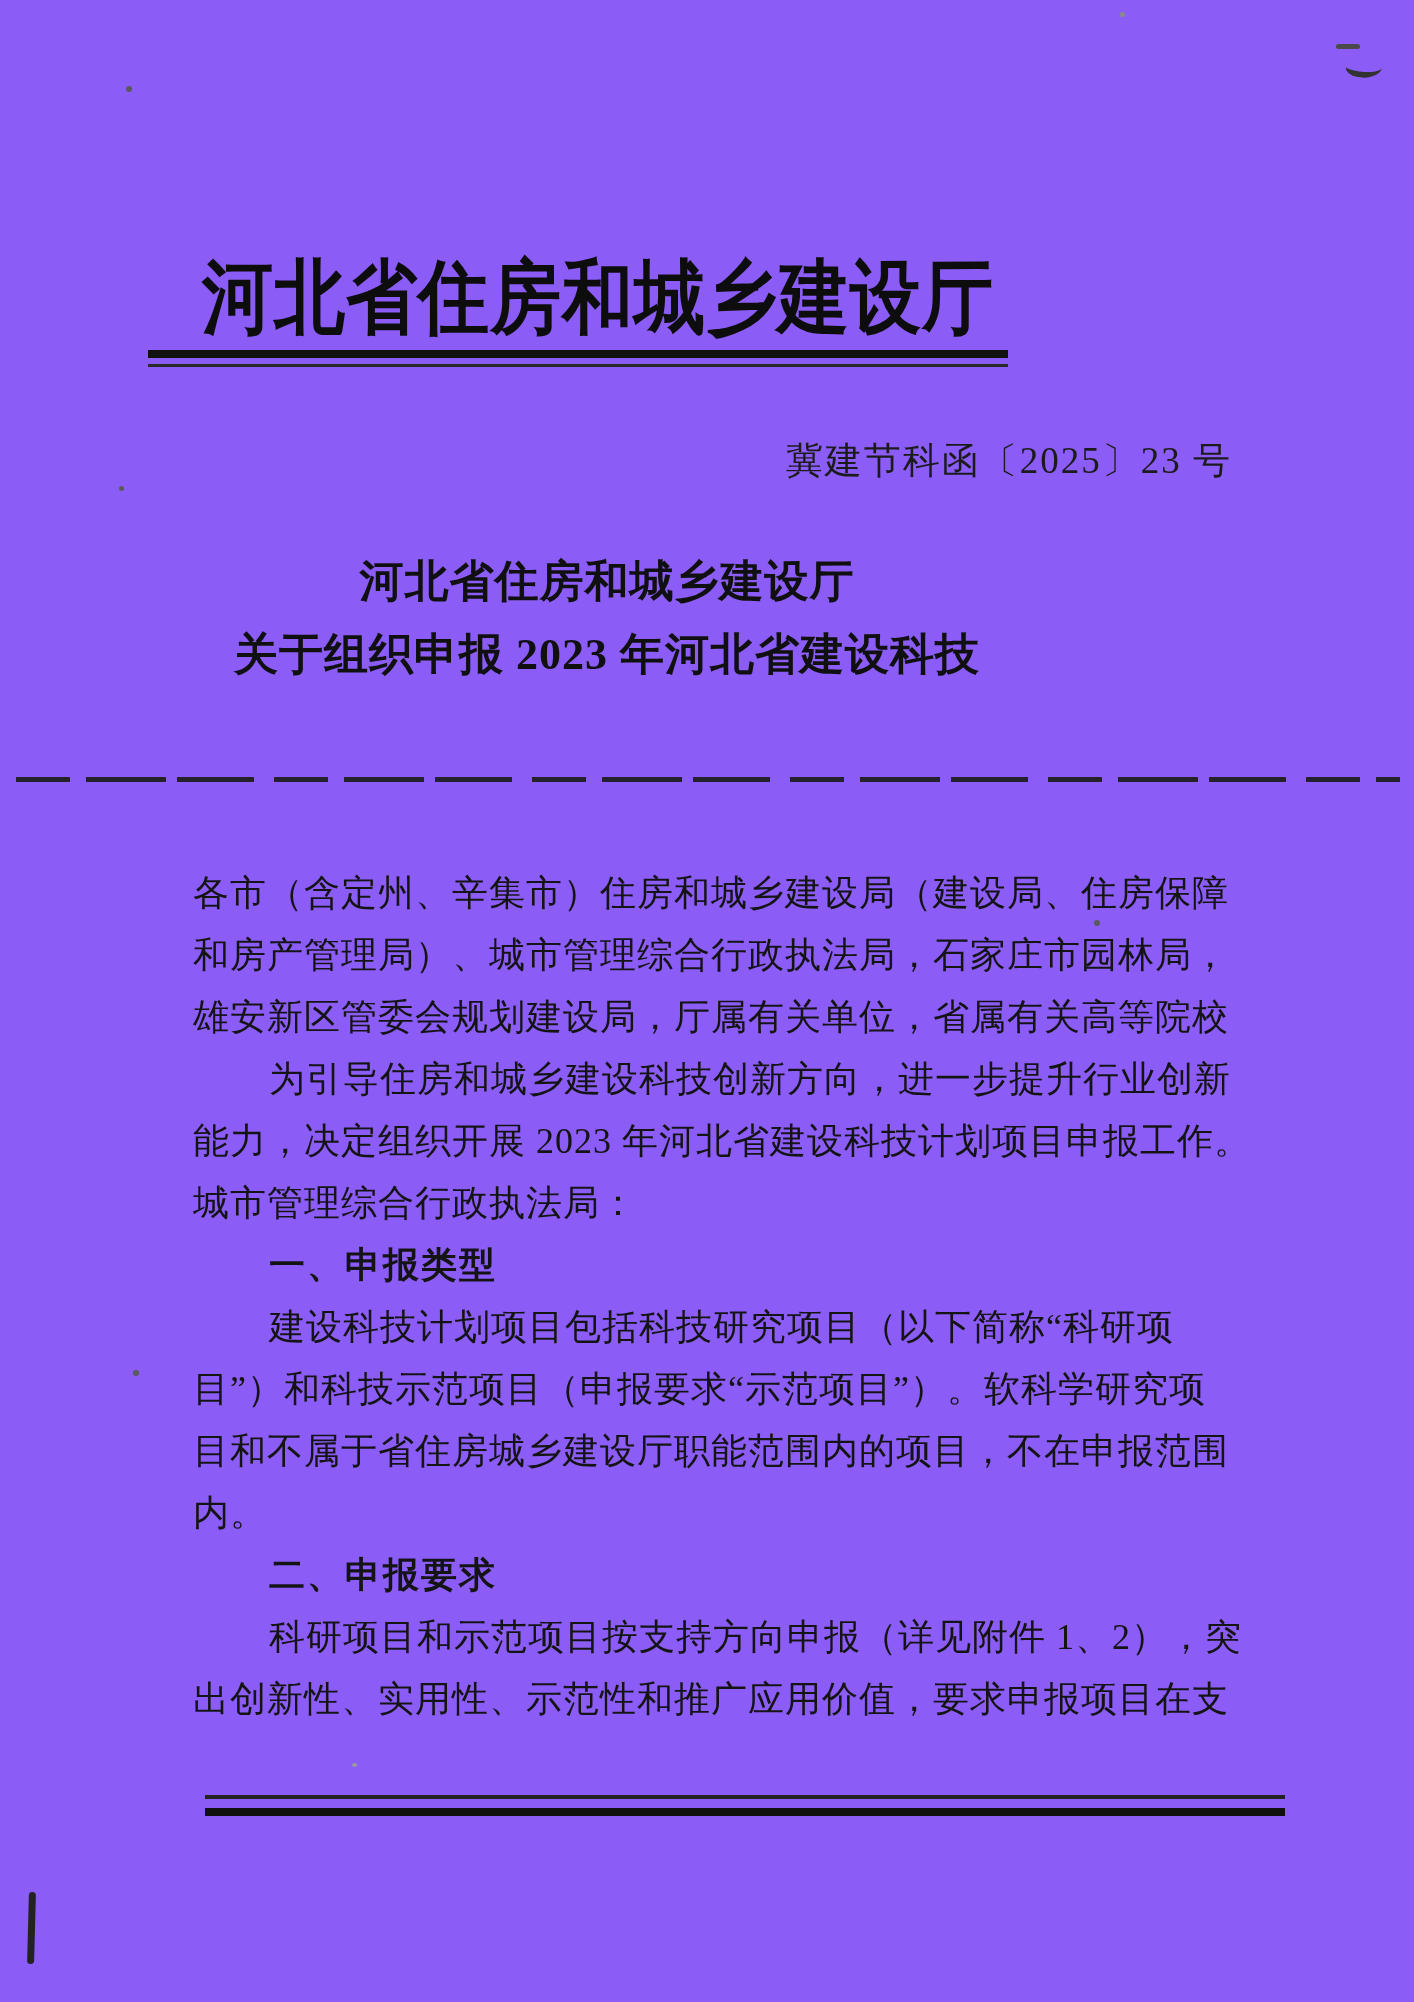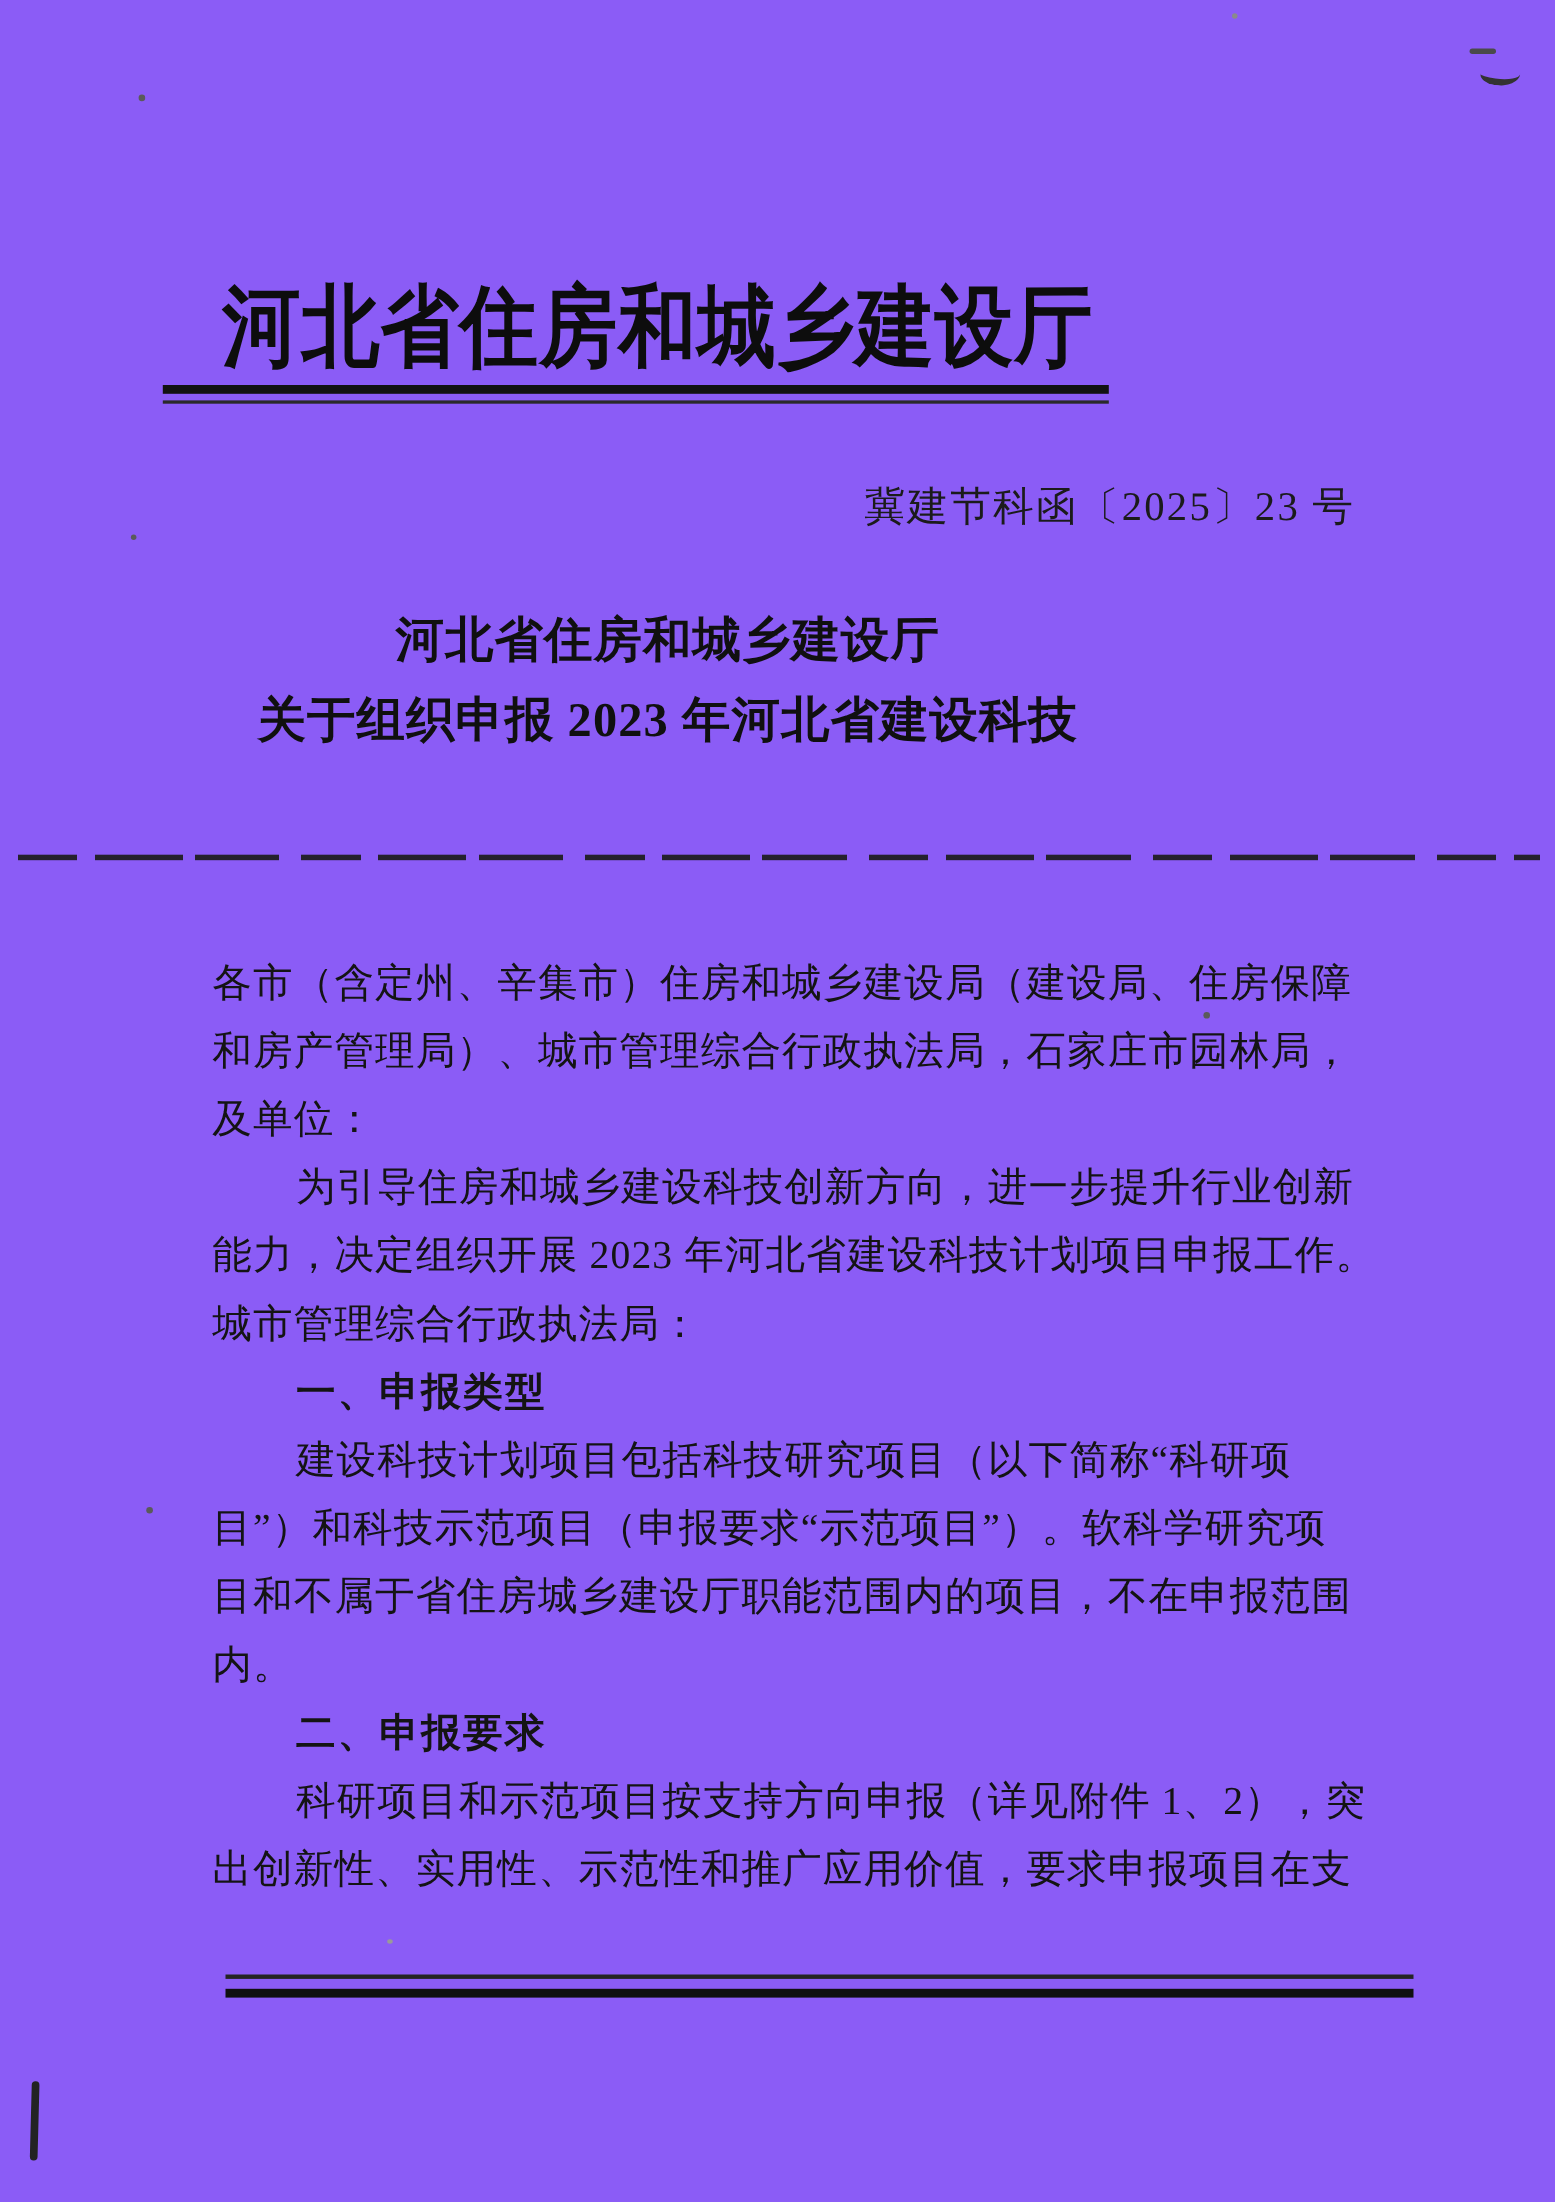--- a/index.html
+++ b/index.html
@@ -104,21 +104,21 @@
   <div class="title-block">
     <div class="title-line">河北省住房和城乡建设厅</div>
     <div class="title-line">关于组织申报 2023 年河北省建设科技</div>
   </div>
 
   <div class="dashed-rule"></div>
 
   <div class="body-text">
     <div class="line">各市（含定州、辛集市）住房和城乡建设局（建设局、住房保障</div>
     <div class="line">和房产管理局）、城市管理综合行政执法局，石家庄市园林局，</div>
-    <div class="line">及单位：</div>
+    <div class="line">雄安新区管委会规划建设局，厅属有关单位，省属有关高等院校</div>
     <div class="line indent">为引导住房和城乡建设科技创新方向，进一步提升行业创新</div>
     <div class="line">能力，决定组织开展 2023 年河北省建设科技计划项目申报工作。</div>
     <div class="line">城市管理综合行政执法局：</div>
     <div class="line indent hei">一、申报类型</div>
     <div class="line indent">建设科技计划项目包括科技研究项目（以下简称“科研项</div>
     <div class="line">目”）和科技示范项目（申报要求“示范项目”）。软科学研究项</div>
     <div class="line">目和不属于省住房城乡建设厅职能范围内的项目，不在申报范围</div>
     <div class="line">内。</div>
     <div class="line indent hei">二、申报要求</div>
     <div class="line indent">科研项目和示范项目按支持方向申报（详见附件 1、2），突</div>

